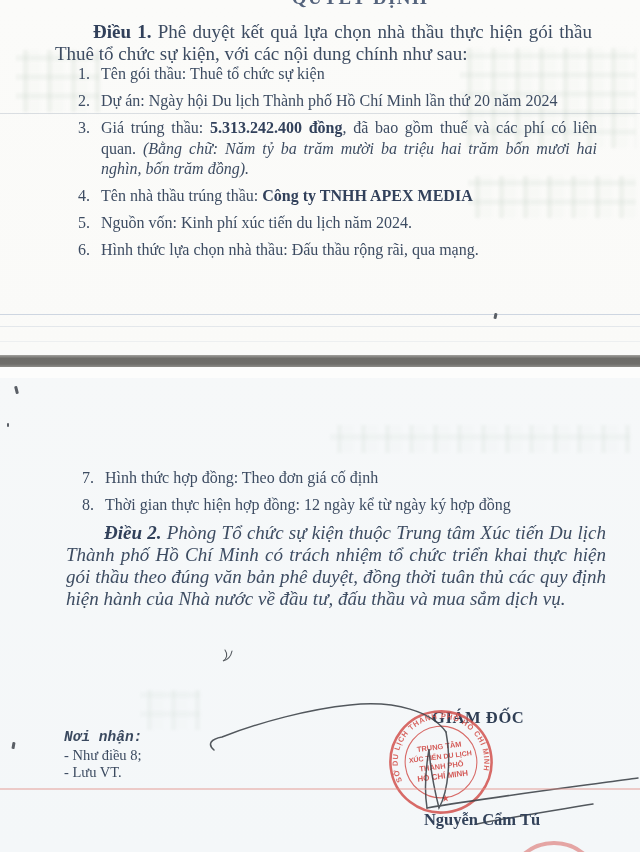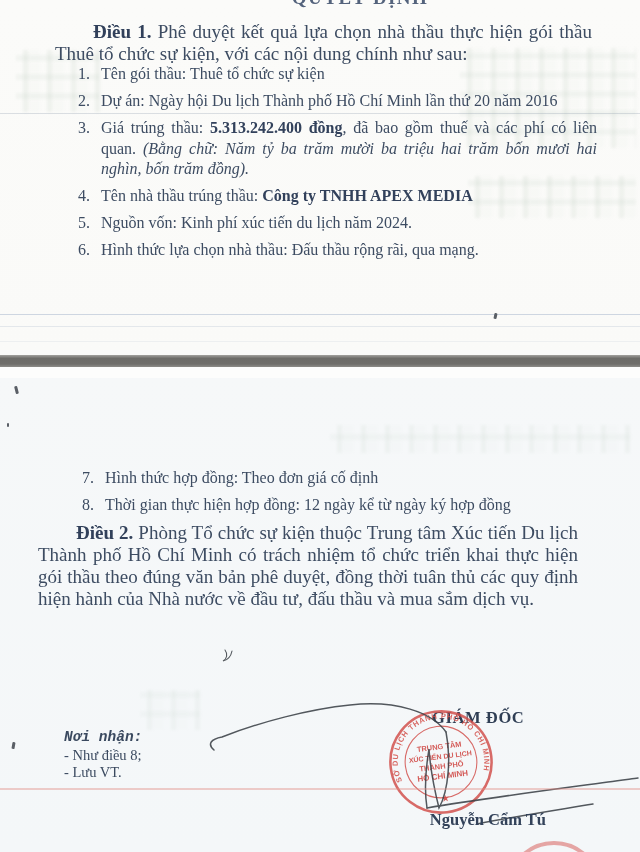--- a/index.html
+++ b/index.html
@@ -21,21 +21,21 @@
   .whitestrip{position:absolute;left:0;right:0;top:367px;height:11px;background:#fdfdfc;}
   .pinkline{position:absolute;left:0;right:0;top:788px;height:2px;background:rgba(224,140,134,.42);}
   .bleed{position:absolute;filter:blur(1.6px);opacity:.55;pointer-events:none;
          background:
           repeating-linear-gradient(90deg,rgba(160,180,158,0) 0 7px,rgba(148,172,150,.22) 7px 12px,rgba(160,180,158,.05) 12px 24px),
           repeating-linear-gradient(0deg,rgba(0,0,0,0) 0 13px,rgba(140,168,148,.14) 13px 19px);}
   .speck{position:absolute;background:#5a5f66;border-radius:1px;}
   .recips{font-size:14.5px;line-height:17.5px;color:#3a495f;}
   .recips .rlabel{font-weight:bold;font-style:italic;font-family:Liberation Mono, monospace;}
   .sig-title{font-weight:bold;font-size:16.5px;letter-spacing:.6px;color:#2f3e54;}
-  .sig-name{font-weight:bold;font-size:16.5px;color:#33425a;text-align:right;}
+  .sig-name{font-weight:bold;font-size:16.5px;color:#33425a;text-align:center;}
   .stamp-wrap{transform:rotate(-7deg);}
   .footer-stamp{position:absolute;left:506px;top:841px;width:96px;height:96px;border-radius:50%;
                 border:4px solid rgba(213,84,79,.5);box-sizing:border-box;}
 </style>
 </head>
 <body>
 
 <div id="page">
 
   <div class="bleed" style="left:460px;top:48px;width:176px;height:100px;"></div>
@@ -48,21 +48,21 @@
 
   <div class="abs para" style="left:55px;top:21px;width:537px;text-indent:38px;"><b>Điều 1.</b><span> Phê duyệt kết quả lựa chọn nhà thầu thực hiện gói thầu Thuê tổ chức sự kiện, với các nội dung chính như sau:</span></div>
 
   <div class="abs list" style="left:78px;top:64px;width:519px;">
     <div class="item">
       <span class="num">1.</span>
       <div class="itxt">Tên gói thầu: Thuê tổ chức sự kiện</div>
     </div>
     <div class="item">
       <span class="num">2.</span>
-      <div class="itxt">Dự án: Ngày hội Du lịch Thành phố Hồ Chí Minh lần thứ 20 năm 2016</div>
+      <div class="itxt">Dự án: Ngày hội Du lịch Thành phố Hồ Chí Minh lần thứ 20 năm 2024</div>
     </div>
     <div class="item">
       <span class="num">3.</span>
       <div class="itxt"><span>Giá trúng thầu: </span><b>5.313.242.400 đồng</b><span>, đã bao gồm thuế và các phí có liên quan. </span><i>(Bằng chữ: Năm tỷ ba trăm mười ba triệu hai trăm bốn mươi hai nghìn, bốn trăm đồng).</i></div>
     </div>
     <div class="item">
       <span class="num">4.</span>
       <div class="itxt"><span>Tên nhà thầu trúng thầu: </span><b>Công ty TNHH APEX MEDIA</b></div>
     </div>
     <div class="item">
@@ -91,21 +91,21 @@
     <div class="item">
       <span class="num">7.</span>
       <div class="itxt">Hình thức hợp đồng: Theo đơn giá cố định</div>
     </div>
     <div class="item">
       <span class="num">8.</span>
       <div class="itxt">Thời gian thực hiện hợp đồng: 12 ngày kể từ ngày ký hợp đồng</div>
     </div>
   </div>
 
-  <div class="abs para" style="left:38px;top:522px;width:540px;text-indent:38px;"><b>Điều 2.</b><span> Phòng Tổ chức sự kiện thuộc Trung tâm Xúc tiến Du lịch Thành phố Hồ Chí Minh có trách nhiệm tổ chức triển khai thực hiện gói thầu theo đúng văn bản phê duyệt, đồng thời tuân thủ các quy định hiện hành của Nhà nước về đầu tư, đấu thầu và mua sắm dịch vụ.</span></div>
+  <div class="abs para" style="left:66px;top:522px;width:540px;text-indent:38px;font-style:italic;"><b>Điều 2.</b><span> Phòng Tổ chức sự kiện thuộc Trung tâm Xúc tiến Du lịch Thành phố Hồ Chí Minh có trách nhiệm tổ chức triển khai thực hiện gói thầu theo đúng văn bản phê duyệt, đồng thời tuân thủ các quy định hiện hành của Nhà nước về đầu tư, đấu thầu và mua sắm dịch vụ.</span></div>
 
 
   <div class="abs recips" style="left:64px;top:729px;">
     <div class="rlabel">Nơi nhận:</div>
     <div>- Như điều 8;</div>
     <div>- Lưu VT.</div>
   </div>
 
   <div class="abs sig-title" style="left:432px;top:695px;margin-top:13px;">GIÁM ĐỐC</div>
 

